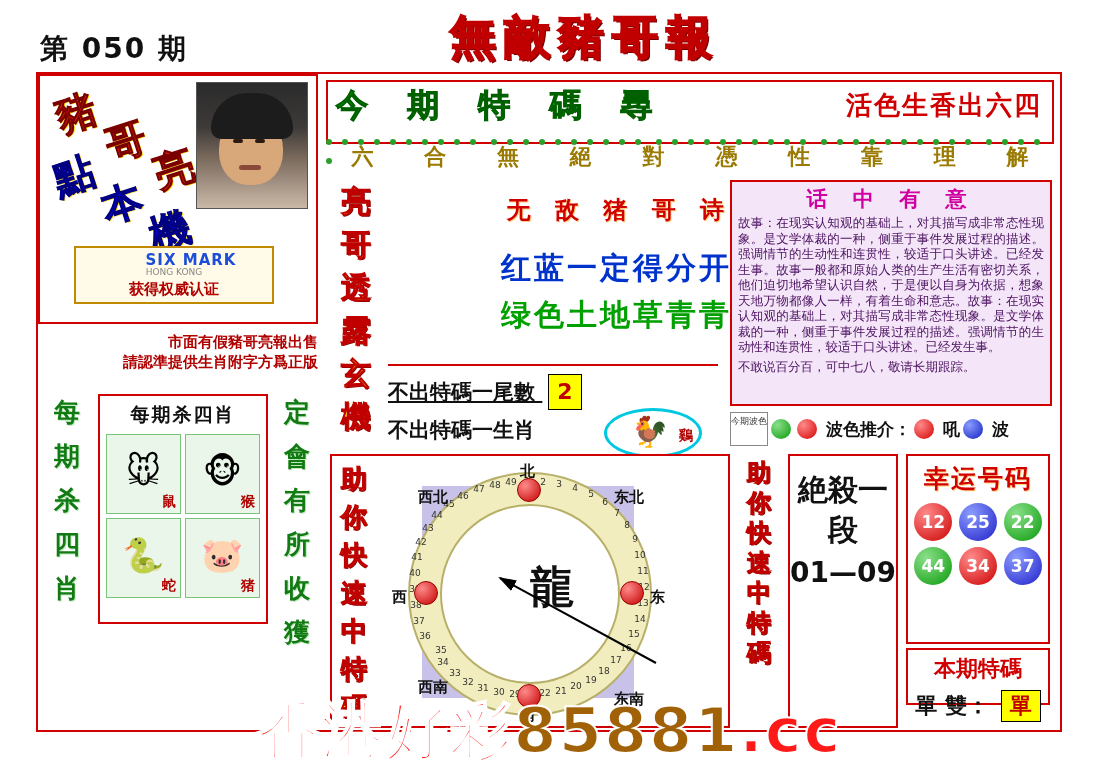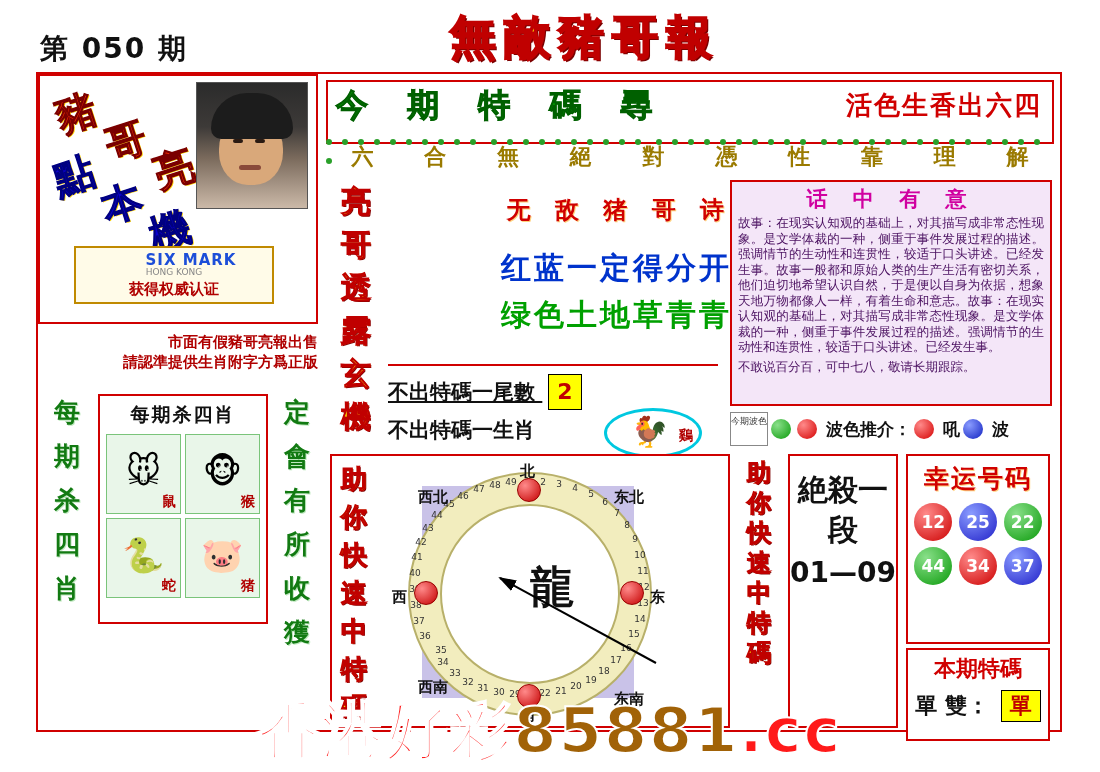--- a/index.html
+++ b/index.html
@@ -314,21 +314,21 @@
   }
   .lnum{
     width:38px;height:38px;border-radius:50%;
     display:flex;align-items:center;justify-content:center;
     font-size:17px;font-weight:bold;color:#fff;margin:0 auto;
   }
   .lnum.red{background:radial-gradient(circle at 32% 28%,#ff8a8a,#cc0000);}
   .lnum.blue{background:radial-gradient(circle at 32% 28%,#8a9cff,#2020c8);}
   .lnum.green{background:radial-gradient(circle at 32% 28%,#8ae08a,#0a9a0a);}
   .special{
-    position:absolute;left:580px;top:196px;width:144px;height:93px;
+    position:absolute;left:580px;top:196px;width:144px;height:57px;
     border:2px solid #d00000;box-sizing:border-box;background:#fff;text-align:center;
   }
   .special .t{font-size:22px;font-weight:bold;color:#d00000;padding-top:4px;}
   .special .r{font-size:22px;font-weight:bold;color:#111;margin-top:6px;}
   .special .box{
     display:inline-block;border:1px solid #000;background:#ffff00;
     color:#c00000;padding:0 8px;margin-left:4px;
   }
   
   .watermark{

